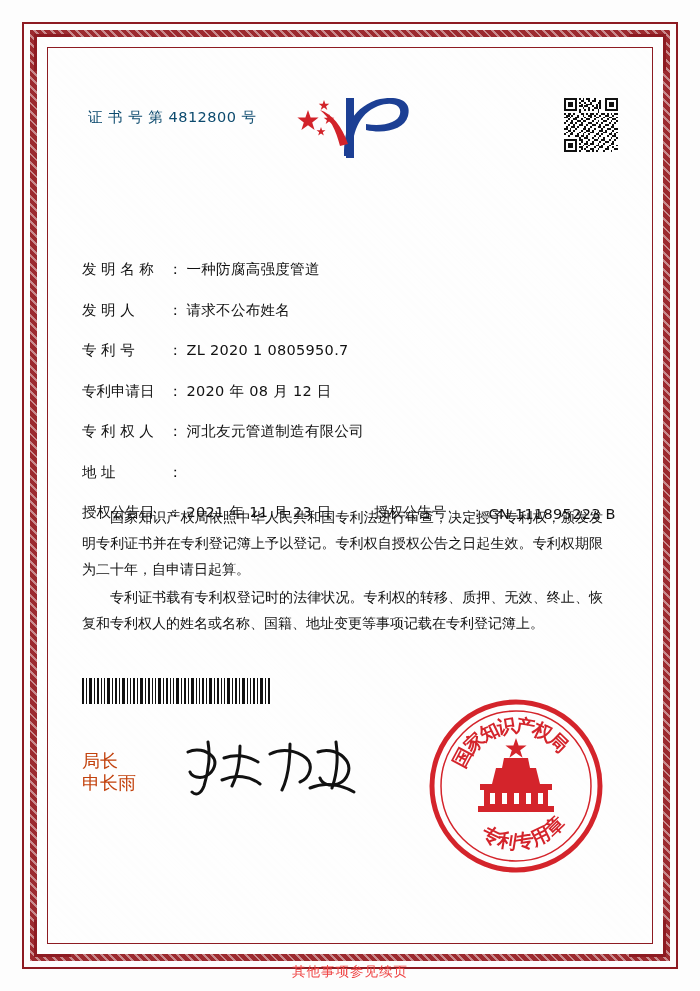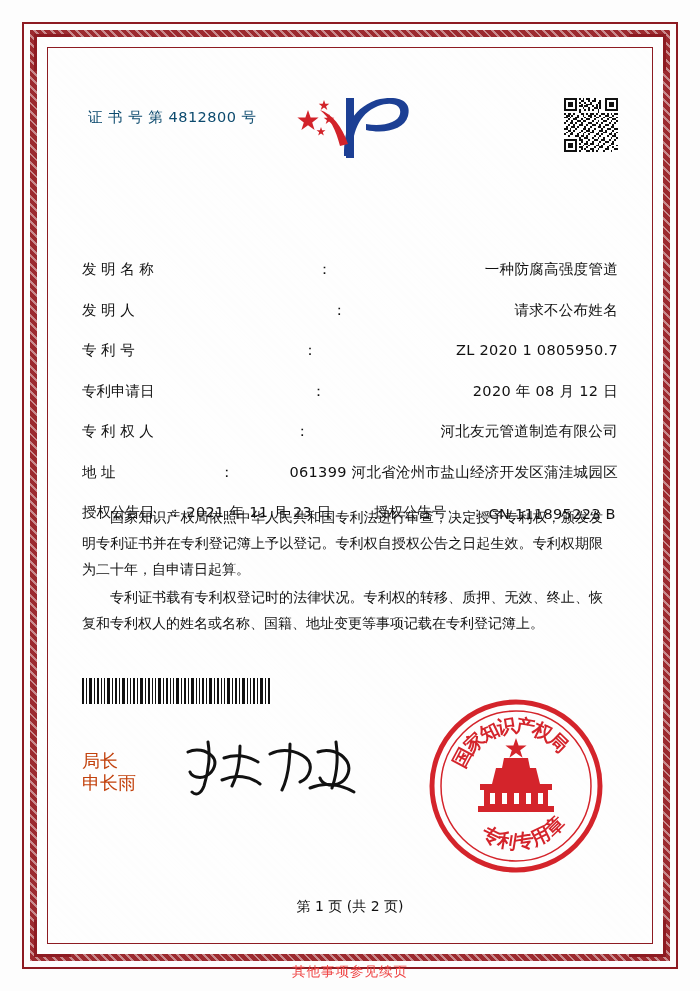--- a/index.html
+++ b/index.html
@@ -94,21 +94,20 @@
   
   .fields{
     position:absolute;left:22px;right:22px;top:200px;
     font-size:14.5px;
     color:#111;
   }
   .row{
     display:flex;align-items:baseline;
     margin-bottom:21.5px;
     white-space:nowrap;
-    justify-content:space-between;
   }
   .lbl{
     display:inline-block;
     width:86px;
     letter-spacing:0;
     flex:0 0 auto;
   }
   .lbl.spread{
     display:inline-flex;
     justify-content:space-between;
@@ -440,21 +439,20 @@
 
       <div class="row">
         <span class="lbl spread">专 利 权 人</span>
         <span class="colon">：</span>
         <span class="val">河北友元管道制造有限公司</span>
       </div>
 
       <div class="row">
         <span class="lbl spread">地 址</span>
         <span class="colon">：</span>
-        <span class="val">061399 河北省沧州市盐山经济开发区蒲洼城园区</span>
       </div>
 
       <div class="row-two">
         <span class="half-left">
           <span class="lbl">授权公告日</span>
           <span class="colon">：</span>
           <span class="val">2021 年 11 月 23 日</span>
         </span>
         <span class="half-right">
           <span class="lbl-w">授权公告号</span>
@@ -583,17 +581,16 @@
               <rect x="-2" y="9" width="5" height="11"></rect>
               <rect x="10" y="9" width="5" height="11"></rect>
               <rect x="22" y="9" width="5" height="11"></rect>
             </g>
             <polygon points="0,-46 2.6,-38.5 10.6,-38.5 4.2,-33.8 6.6,-26.3 0,-31 -6.6,-26.3 -4.2,-33.8 -10.6,-38.5 -2.6,-38.5" fill="#d1121a"></polygon>
           </g>
         </g>
       </svg>
     </div>
 
-    <div class="page-no">第 1 页 (共 2 页)</div>
   </div>
 
   <div class="footer-note">其他事项参见续页</div>
 </div>
 
 </body></html>

